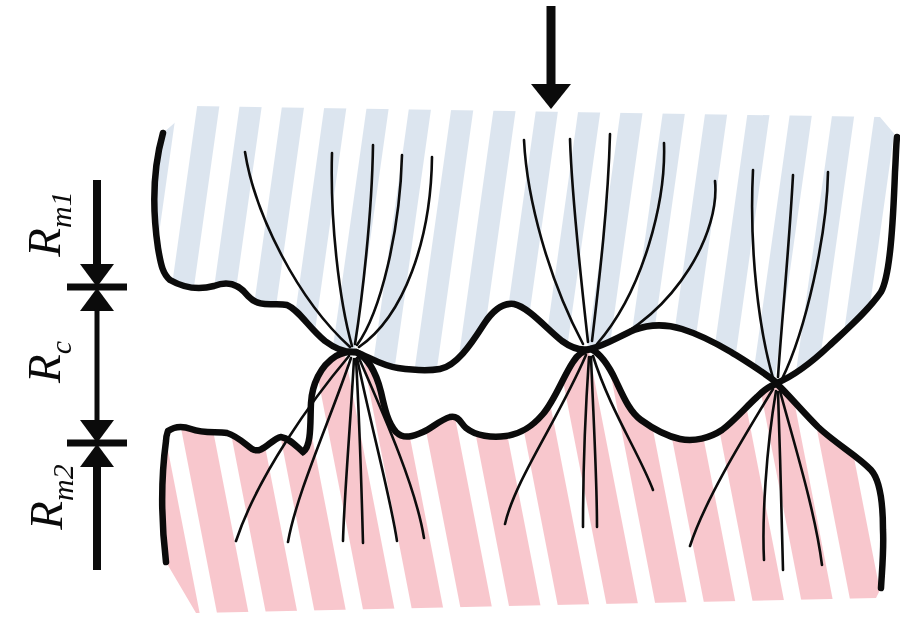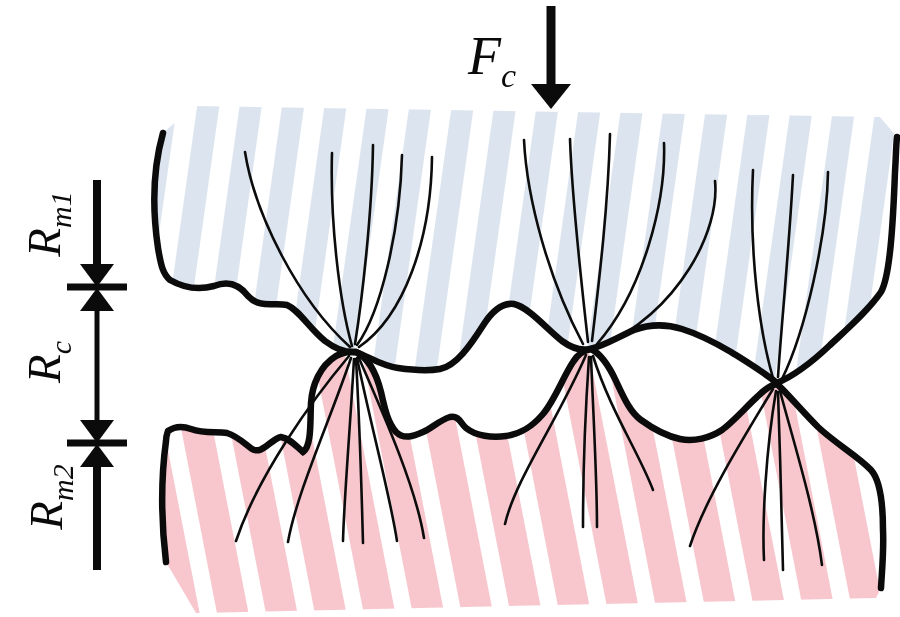--- a/index.html
+++ b/index.html
@@ -127,23 +127,20 @@
       <line class="dim" x1="67" y1="287" x2="127" y2="287" stroke-width="7"></line>
       <polygon class="dimfill" points="80,311 114,311 97,288"></polygon>
       <line class="dim" x1="97" y1="309" x2="97" y2="424" stroke-width="5"></line>
       <polygon class="dimfill" points="80,420 114,420 97,443"></polygon>
       <line class="dim" x1="67" y1="443" x2="127" y2="443" stroke-width="7"></line>
       <polygon class="dimfill" points="80,467 114,467 97,444"></polygon>
       <line class="dim" x1="97" y1="465" x2="97" y2="570" stroke-width="8"></line>
     </g>
   </svg>
 
-  <div class="label" style="left:468px;top:29px;">
-    <span class="fc-main">F</span><span class="fc-sub">c</span>
-  </div>
 
   <div class="label r-label" style="left:44px;top:224px;">
     <span class="r-main">R</span><span class="r-sub">m1</span>
   </div>
 
   <div class="label r-label" style="left:44px;top:362px;">
     <span class="r-main">R</span><span class="r-sub">c</span>
   </div>
 
   <div class="label r-label" style="left:46px;top:497px;">

